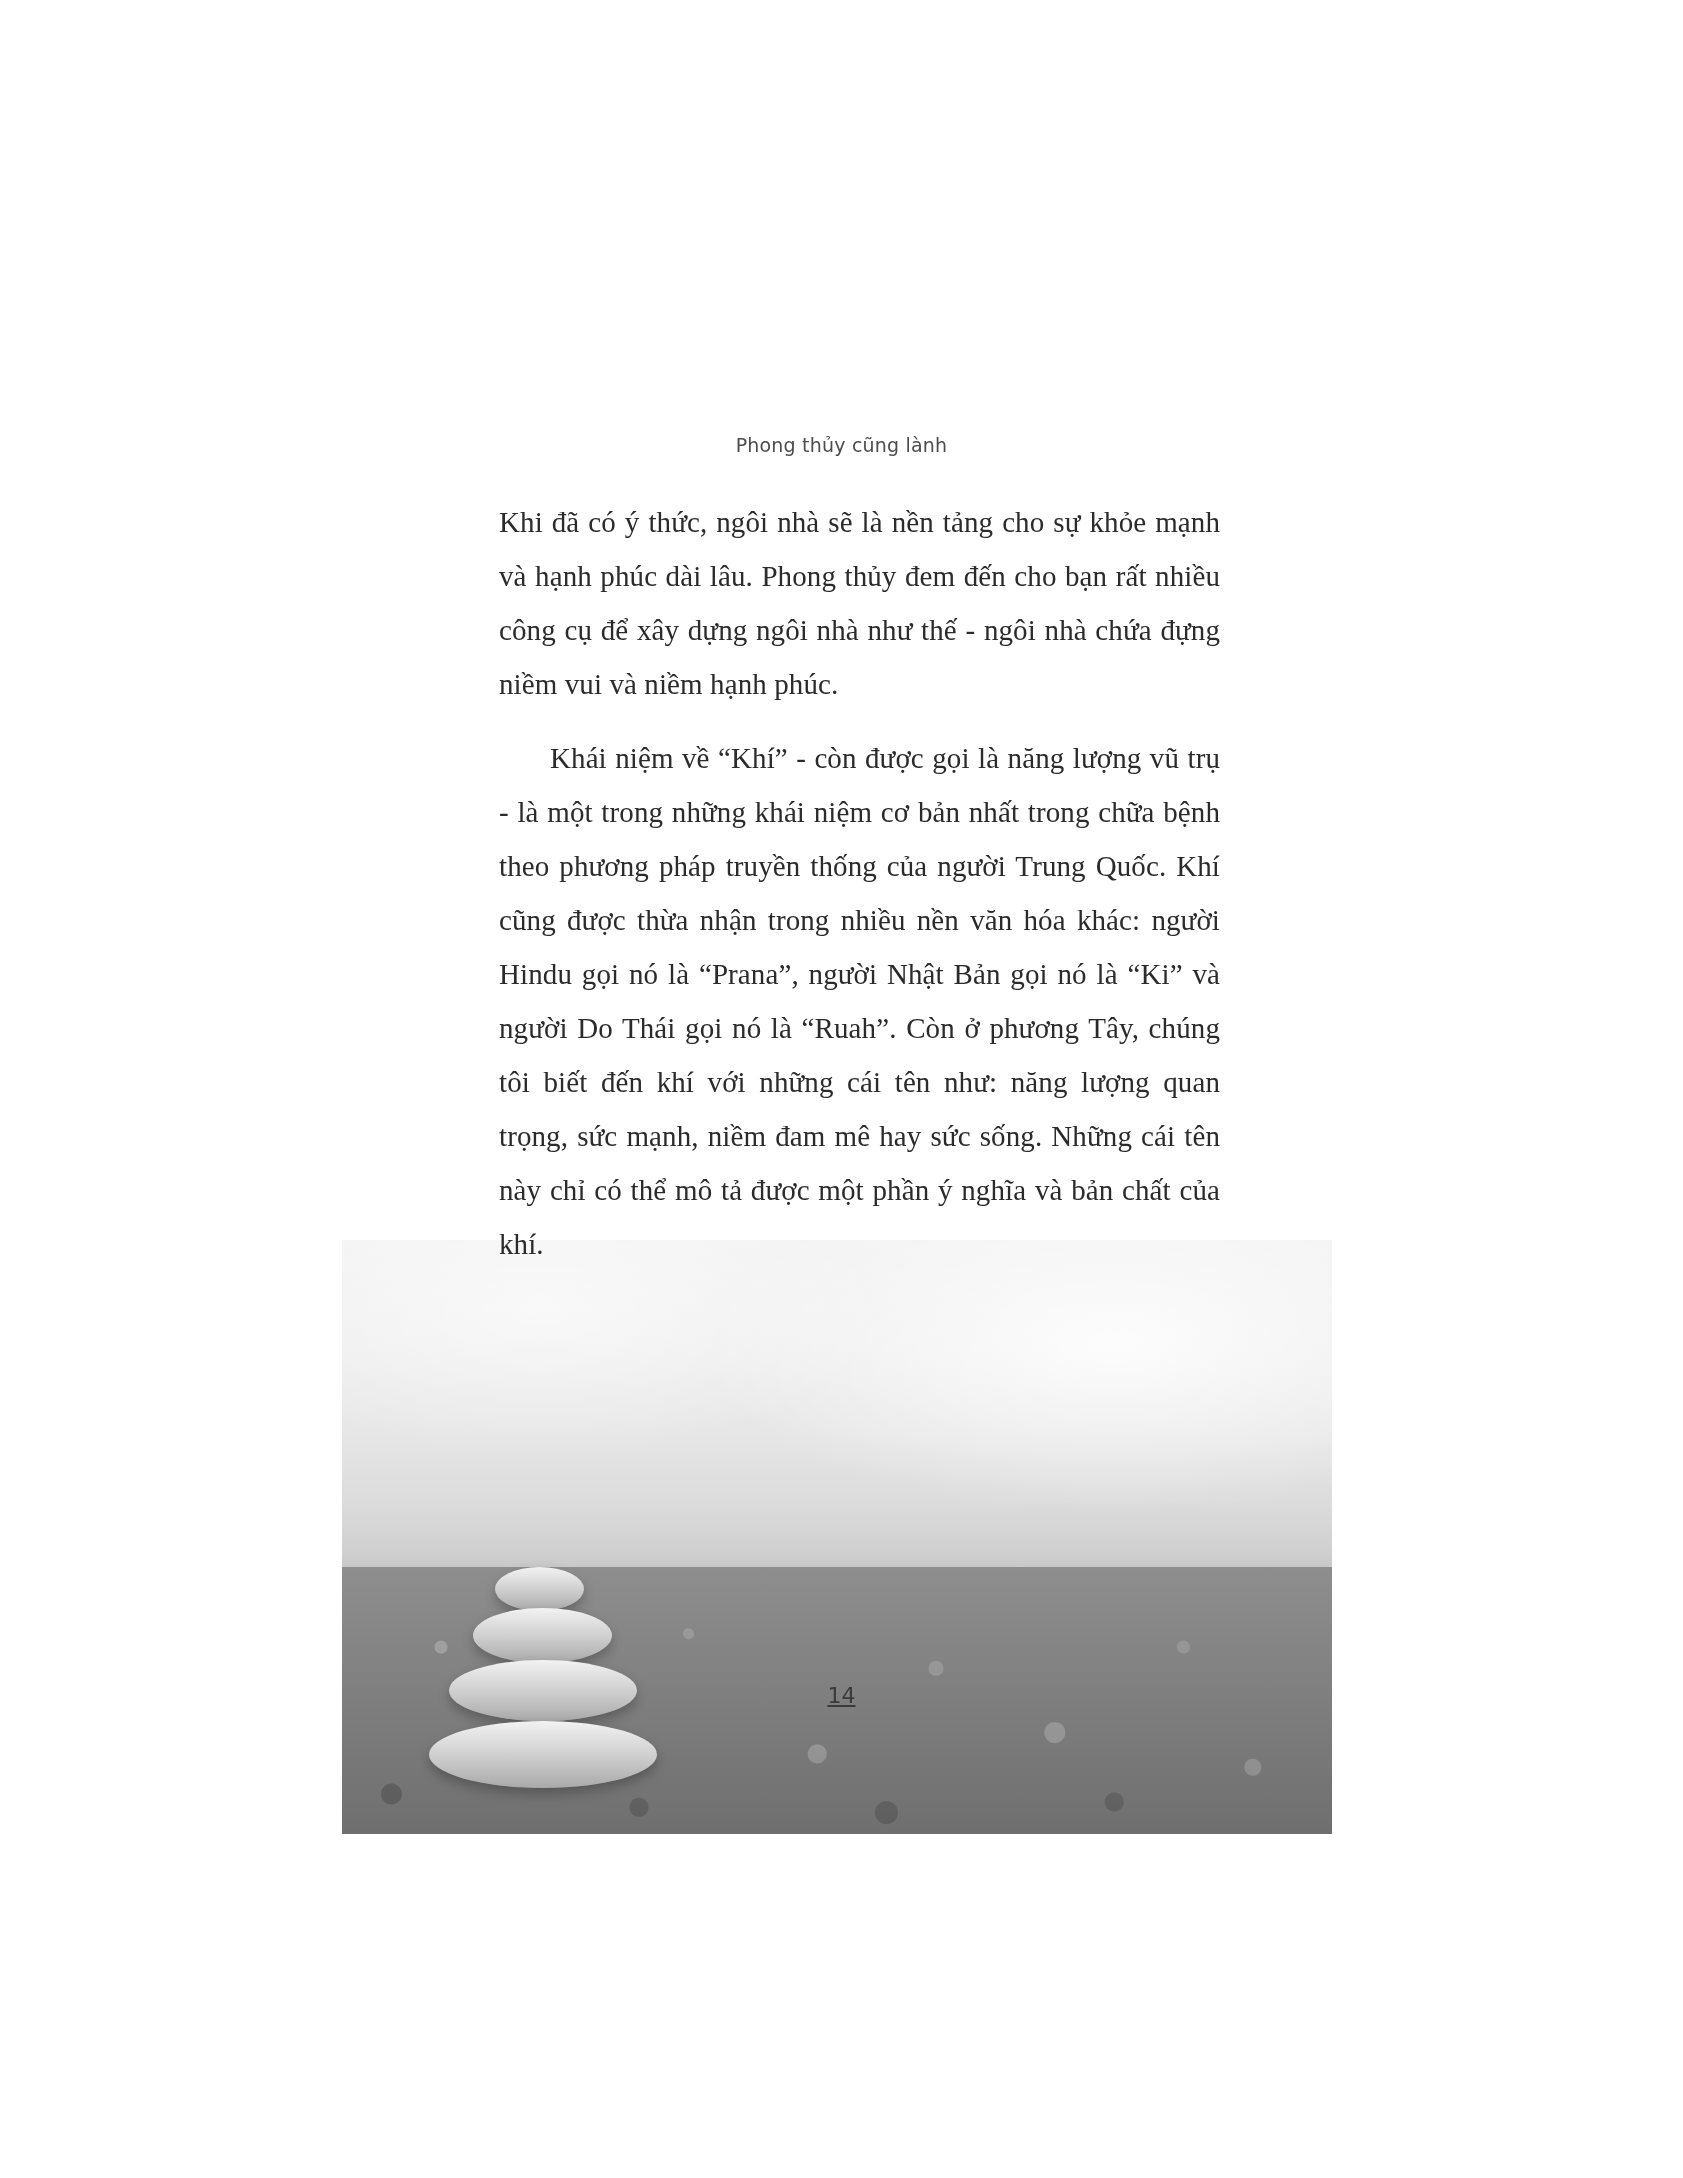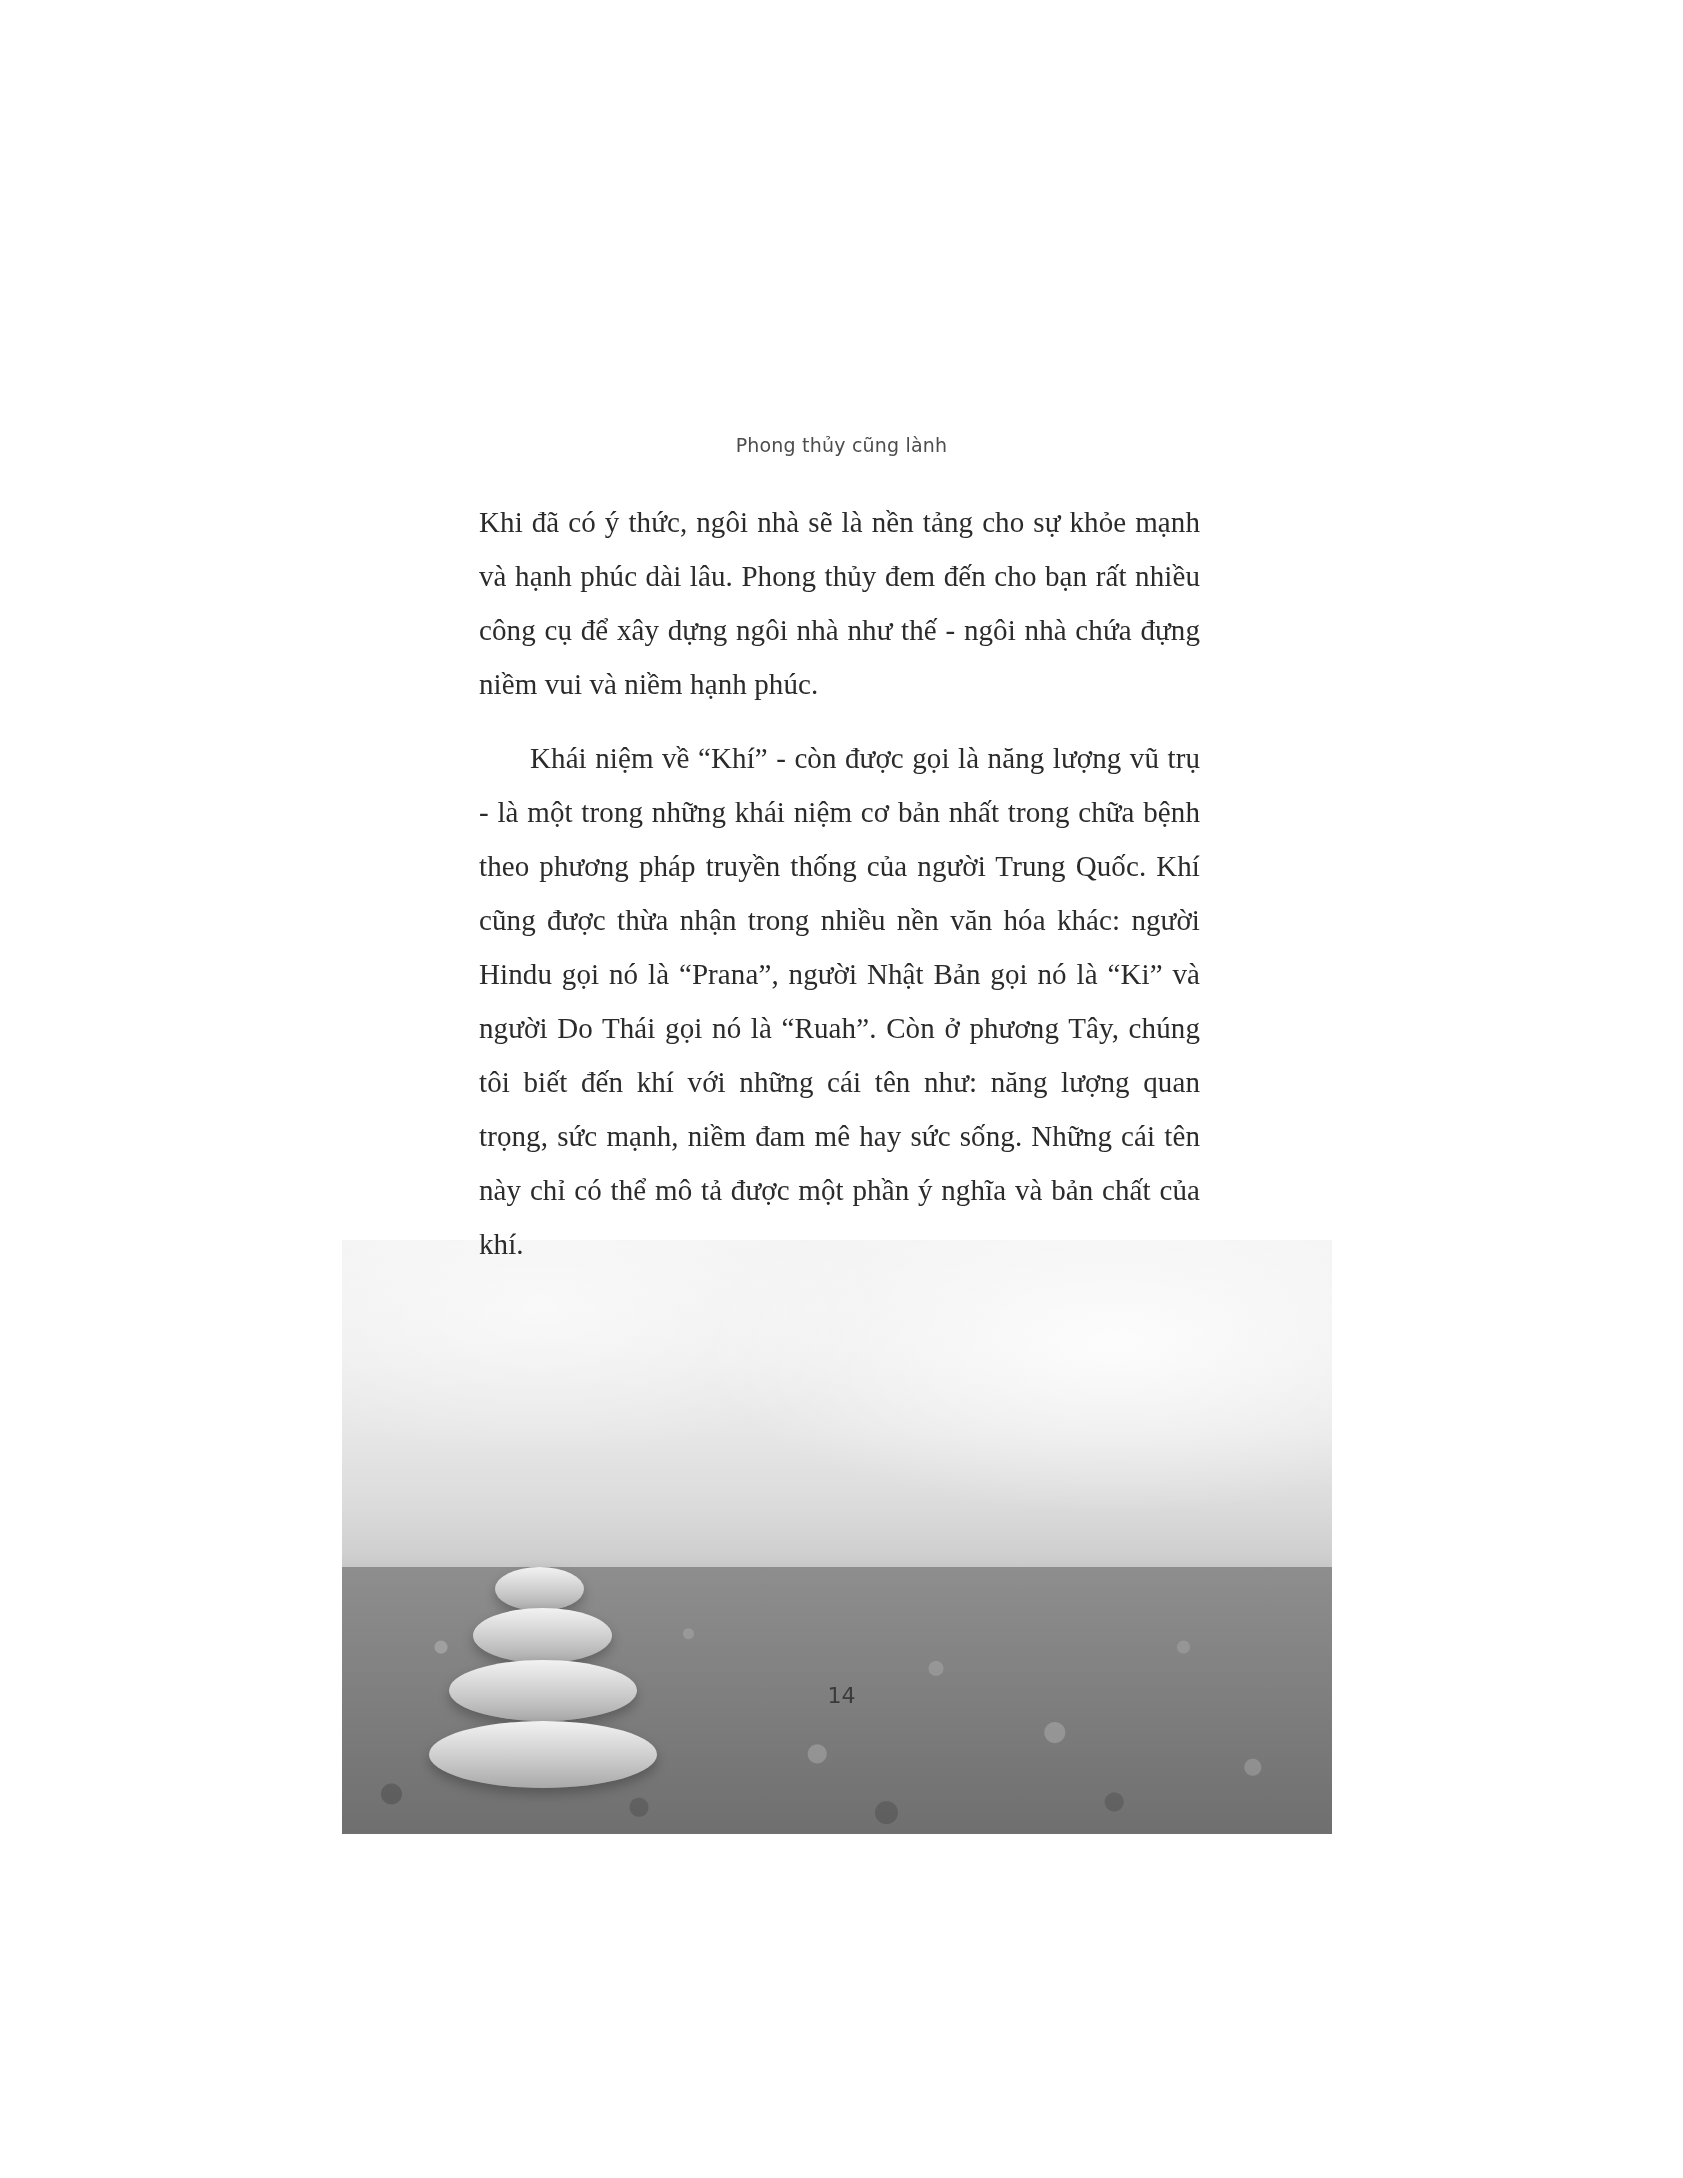--- a/index.html
+++ b/index.html
@@ -81,21 +81,21 @@
     top: 434px;
     width: 1683px;
     text-align: center;
     font-family: "DejaVu Sans", sans-serif;
     font-size: 19px;
     color: #4c4c4c;
     letter-spacing: 0.2px;
   }
   .textcol {
     position: absolute;
-    left: 479px;
+    left: 499px;
     top: 495px;
     width: 721px;
   }
   .textcol p {
     margin: 0 0 20px 0;
     font-size: 29px;
     line-height: 54px;
     color: #2b2b2b;
     text-align: justify;
     text-indent: 51px;
@@ -106,20 +106,21 @@
 
   .folio {
     position: absolute;
     left: 0;
     top: 1683px;
     width: 1683px;
     text-align: center;
     font-family: "DejaVu Sans", sans-serif;
     font-size: 22px;
     color: #3a3a3a;
+    text-decoration: underline;
   }
 </style>
 </head>
 <body>
 
 <div class="page">
 
   <div class="running-head">Phong thủy cũng lành</div>
 
   <div class="photo">

